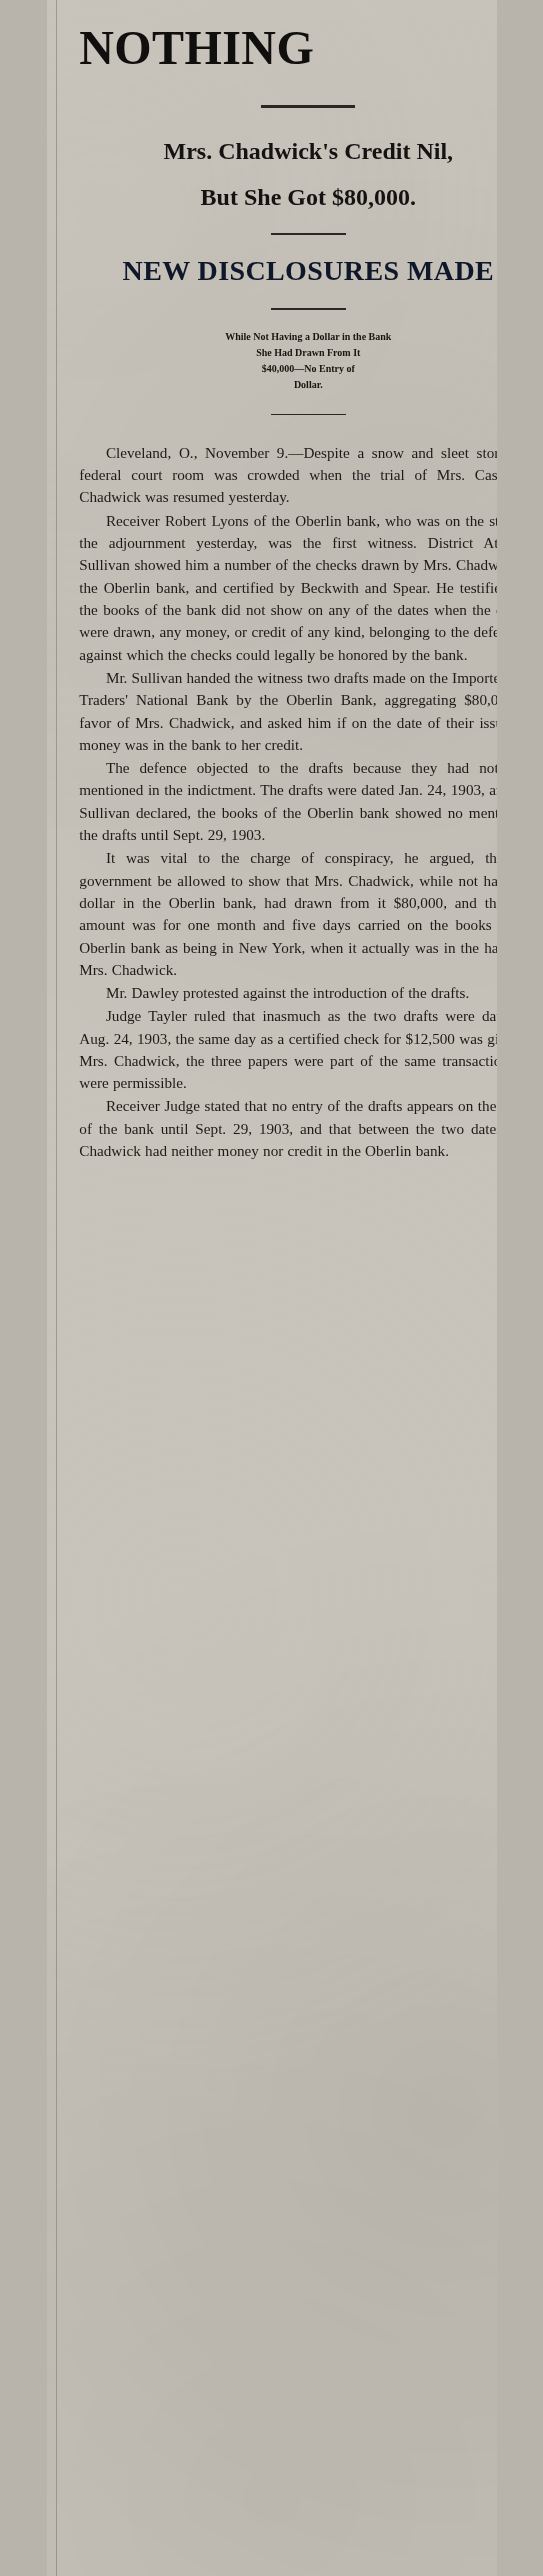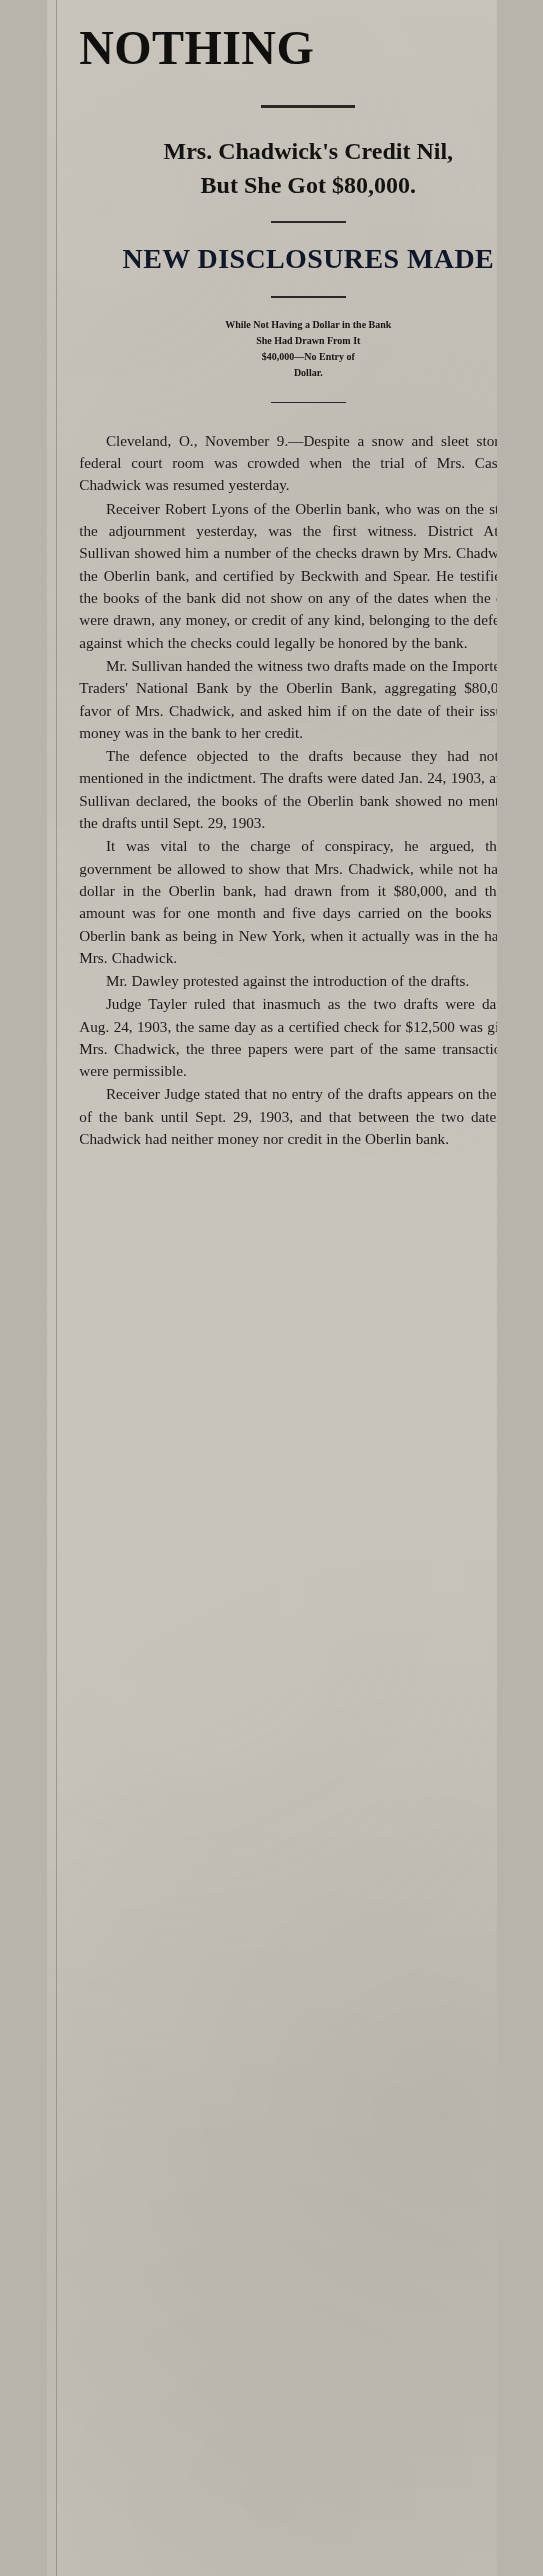--- a/index.html
+++ b/index.html
@@ -78,21 +78,21 @@
     width: 75px;
     height: 1.6px;
     margin: 20.3px auto 19px auto;
   }
   .headline-2 {
     font-family: "Liberation Serif", serif;
     font-weight: bold;
     font-size: 24px;
     line-height: 1.28;
     text-align: center;
-    margin: 4px;
+    margin: 16px;
     color: #141312;
   }
   .headline-3 {
     font-family: "Liberation Serif", serif;
     font-weight: bold;
     font-size: 28px;
     line-height: 1.2;
     text-align: center;
     letter-spacing: 0.4px;
     margin: 0;

